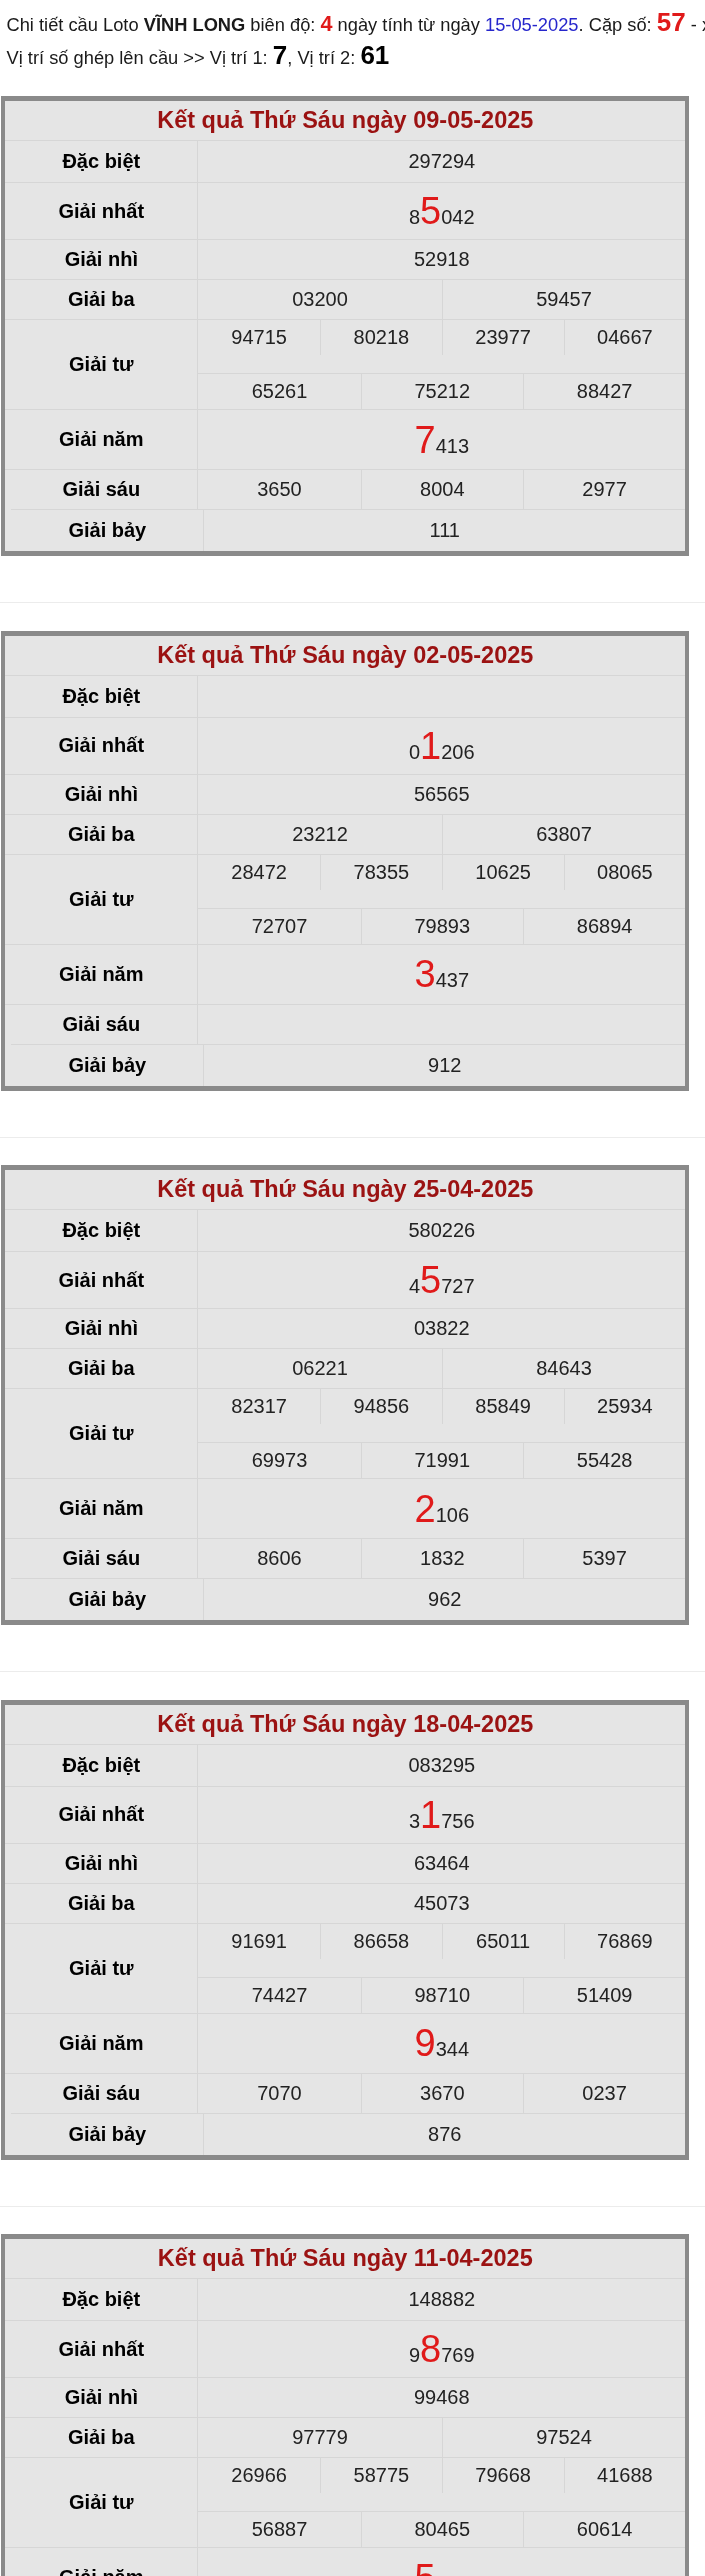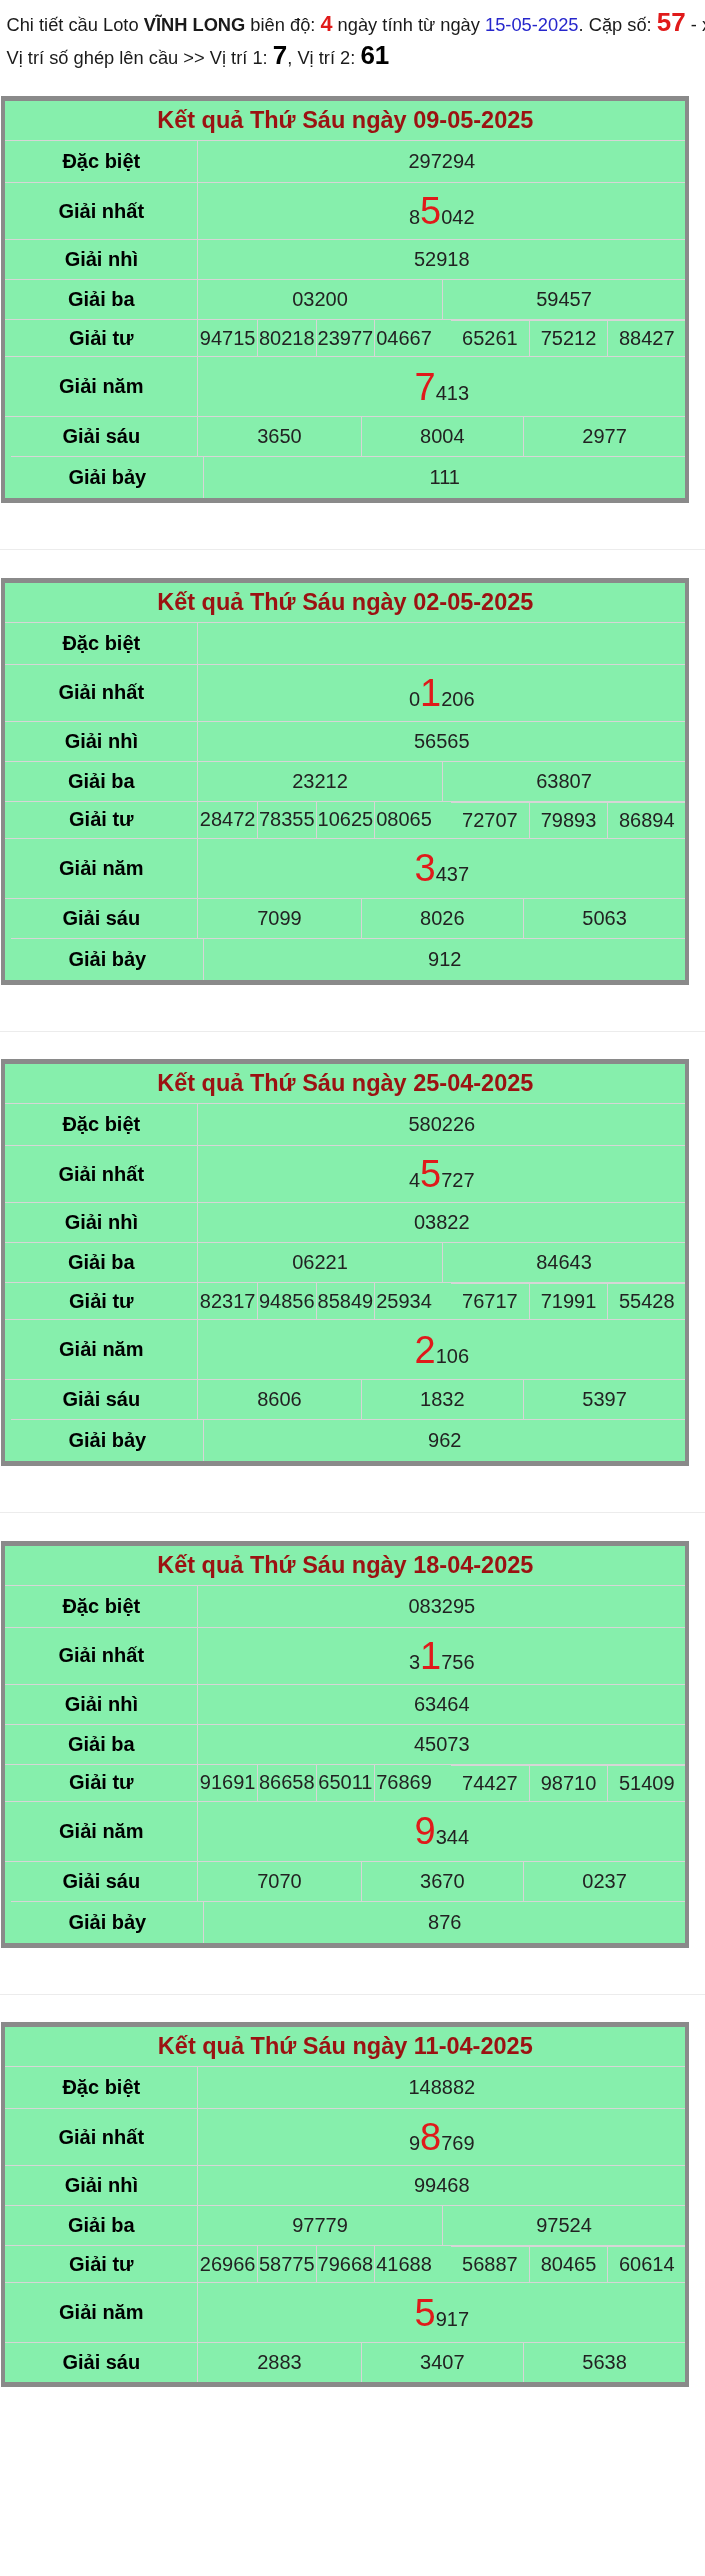--- a/index.html
+++ b/index.html
@@ -33,21 +33,21 @@
   .pair-num{color:var(--accent-red);font-weight:bold;font-size:26px;}
   .big-black{font-weight:bold;font-size:26px;color:#000;}
   
   .table-block{margin:0 0 46px 0;}
   .vn-table{
     margin-left:1.3px;
     width:688px;
     box-sizing:border-box;
     border:solid var(--outer-border);
     border-width:5.2px 4.6px;
-    background:#86efac;
+    background:#e5e5e5;
   }
   .t-title{
     min-height:39px;
     display:flex;align-items:center;justify-content:center;
     font-weight:bold;font-size:23.5px;color:var(--title-red);
   }
   .row{
     display:grid;
     grid-template-columns:193px 1fr;
     border-top:1.3px solid var(--cell-border);
@@ -63,21 +63,21 @@
   }
   .cells{display:grid;grid-auto-flow:column;grid-auto-columns:1fr;}
   .cells .cell + .cell{border-left:1.3px solid var(--cell-border);}
   .r-db{min-height:41px;}
   .r-g1{min-height:56px;}
   .r-g2{min-height:39px;}
   .r-g3{min-height:39px;}
   .r-g5{min-height:59px;}
   .r-g6{min-height:39px;}
   .r-g7{min-height:41px;margin-left:6px;}
-  .stack{display:flex;gap:18px;}
+  .stack{display:flex;flex-direction:column;gap:18px;}
   .stack .cells{flex:1;min-height:35px;}
   .stack .cells.sub2{border-top:1.3px solid var(--cell-border);}
   .num-group{display:flex;align-items:baseline;justify-content:center;font-size:20px;color:var(--num-color);}
   .big-digit{font-size:38px;line-height:1;color:var(--accent-red);}
   hr.separator{
     border:none;
     border-top:1.3px solid var(--separator);
     margin:0 0 27.5px 0;
   }
 </style>
@@ -222,25 +222,20 @@
           <span class="num-group">
               <span></span>
               <span class="big-digit">3</span>
               <span>437</span>
             </span>
         </div>
       </div>
 
       <div class="row r-g6">
         <div class="label-cell">Giải sáu</div>
-        <div class="cells">
-            <div class="cell">7099</div>
-            <div class="cell">8026</div>
-            <div class="cell">5063</div>
-          </div>
       </div>
 
       <div class="row r-g7">
         <div class="label-cell">Giải bảy</div>
         <div class="cell">912</div>
       </div>
     </div>
   </section>
 <hr class="separator">
   <section class="table-block">
@@ -279,21 +274,21 @@
       <div class="row">
         <div class="label-cell">Giải tư</div>
         <div class="stack">
           <div class="cells">
               <div class="cell">82317</div>
               <div class="cell">94856</div>
               <div class="cell">85849</div>
               <div class="cell">25934</div>
             </div>
           <div class="cells sub2">
-              <div class="cell">76717</div>
+              <div class="cell">69973</div>
               <div class="cell">71991</div>
               <div class="cell">55428</div>
             </div>
         </div>
       </div>
 
       <div class="row r-g5">
         <div class="label-cell">Giải năm</div>
         <div class="cell">
           <span class="num-group">

